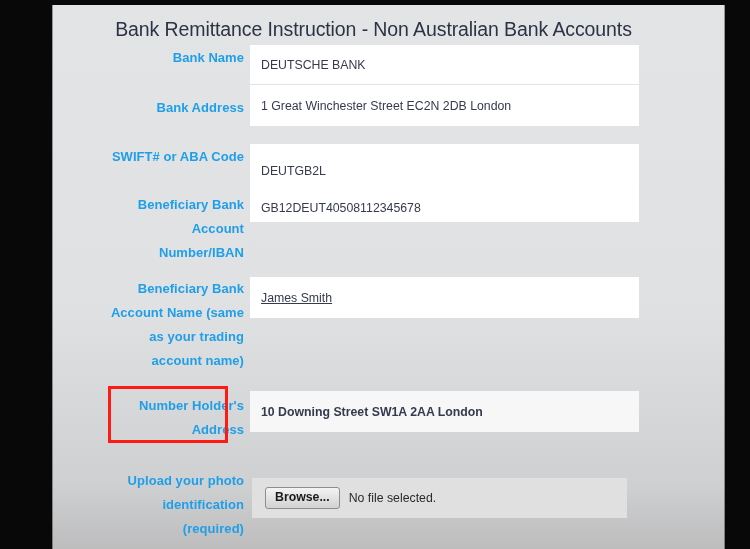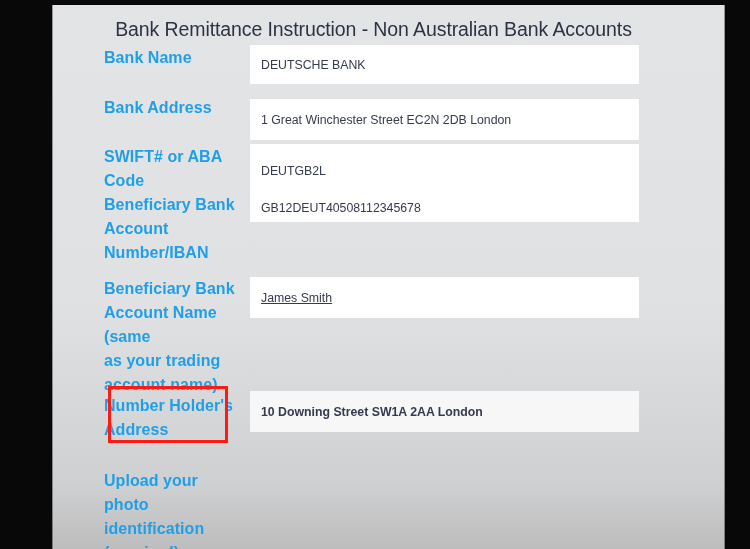--- a/index.html
+++ b/index.html
@@ -43,22 +43,22 @@
     font-weight: 400;
     color: #2c3345;
     letter-spacing: -0.1px;
     white-space: nowrap;
   }
 
   .field-label {
     position: absolute;
     left: 52px;
     width: 140px;
-    text-align: left;
-    font-size: 16px;
+    text-align: right;
+    font-size: 13px;
     font-weight: bold;
     color: #1F9FE8;
     line-height: 24px;
     letter-spacing: 0.05px;
   }
 
   .field-label .lbl-line { display: block; }
 
   .field-input {
     position: absolute;
@@ -150,21 +150,21 @@
     <div class="form-title">Bank Remittance Instruction - Non Australian Bank Accounts</div>
 
     <div id="form-rows">
         <div class="field-label" style="top: 41px;">
           <span class="lbl-line">Bank Name</span>
         </div>
         <div class="field-input" style="top: 40px; height: 39px; text-align: right;">DEUTSCHE BANK</div>
         <div class="field-label" style="top: 91px;">
           <span class="lbl-line">Bank Address</span>
         </div>
-        <div class="field-input" style="top: 94px; height: 41px;">1 Great Winchester Street EC2N 2DB London</div>
+        <div class="field-input" style="top: 80px; height: 41px;">1 Great Winchester Street EC2N 2DB London</div>
         <div class="field-label" style="top: 140px;">
           <span class="lbl-line">SWIFT# or ABA Code</span>
         </div>
         <div class="field-input" style="top: 139px; height: 54px;">DEUTGB2L</div>
         <div class="field-label" style="top: 188px;">
           <span class="lbl-line">Beneficiary Bank</span>
           <span class="lbl-line">Account</span>
           <span class="lbl-line">Number/IBAN</span>
         </div>
         <div class="field-input" style="top: 188px; height: 29px;">GB12DEUT40508112345678</div>
@@ -181,17 +181,21 @@
         </div>
         <div class="field-input tinted" style="top: 386px; height: 41px;">10 Downing Street SW1A 2AA London</div>
       </div>
 
     <div class="field-label" id="upload-label" style="top:464px;">
         <span class="lbl-line">Upload your photo</span>
         <span class="lbl-line">identification</span>
         <span class="lbl-line">(required)</span>
       </div>
 
+    <div class="file-field">
+      <span class="browse-btn">Browse...</span>
+      <span class="file-status">No file selected.</span>
+    </div>
 
     <div id="red-highlight"></div>
   </div>
 
 </div>
 
 </body></html>

